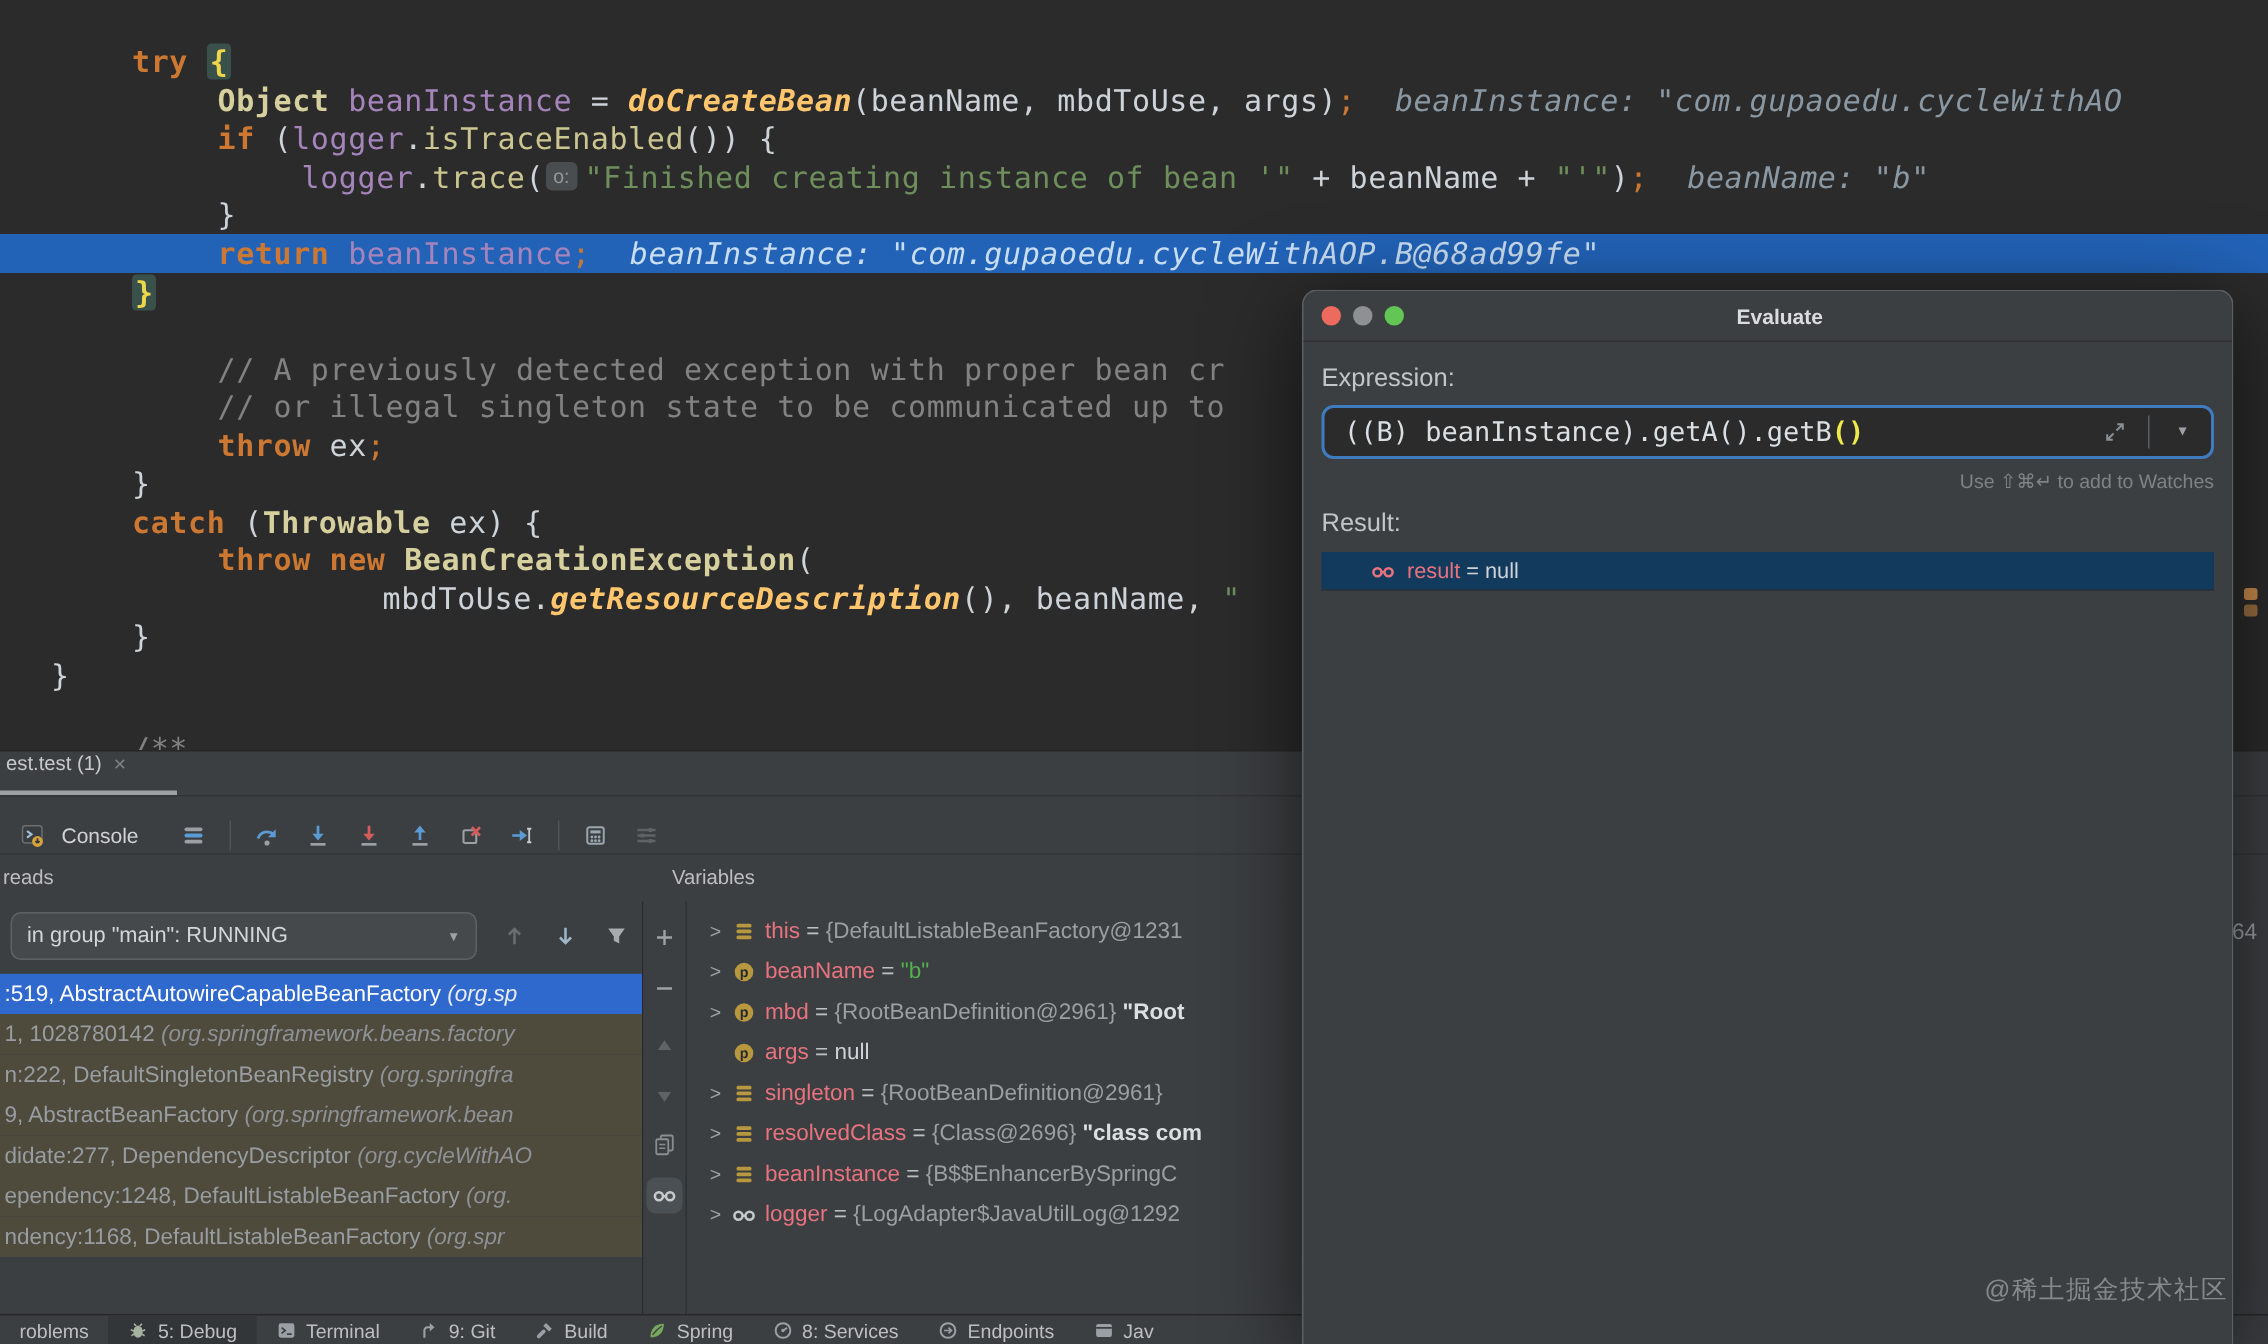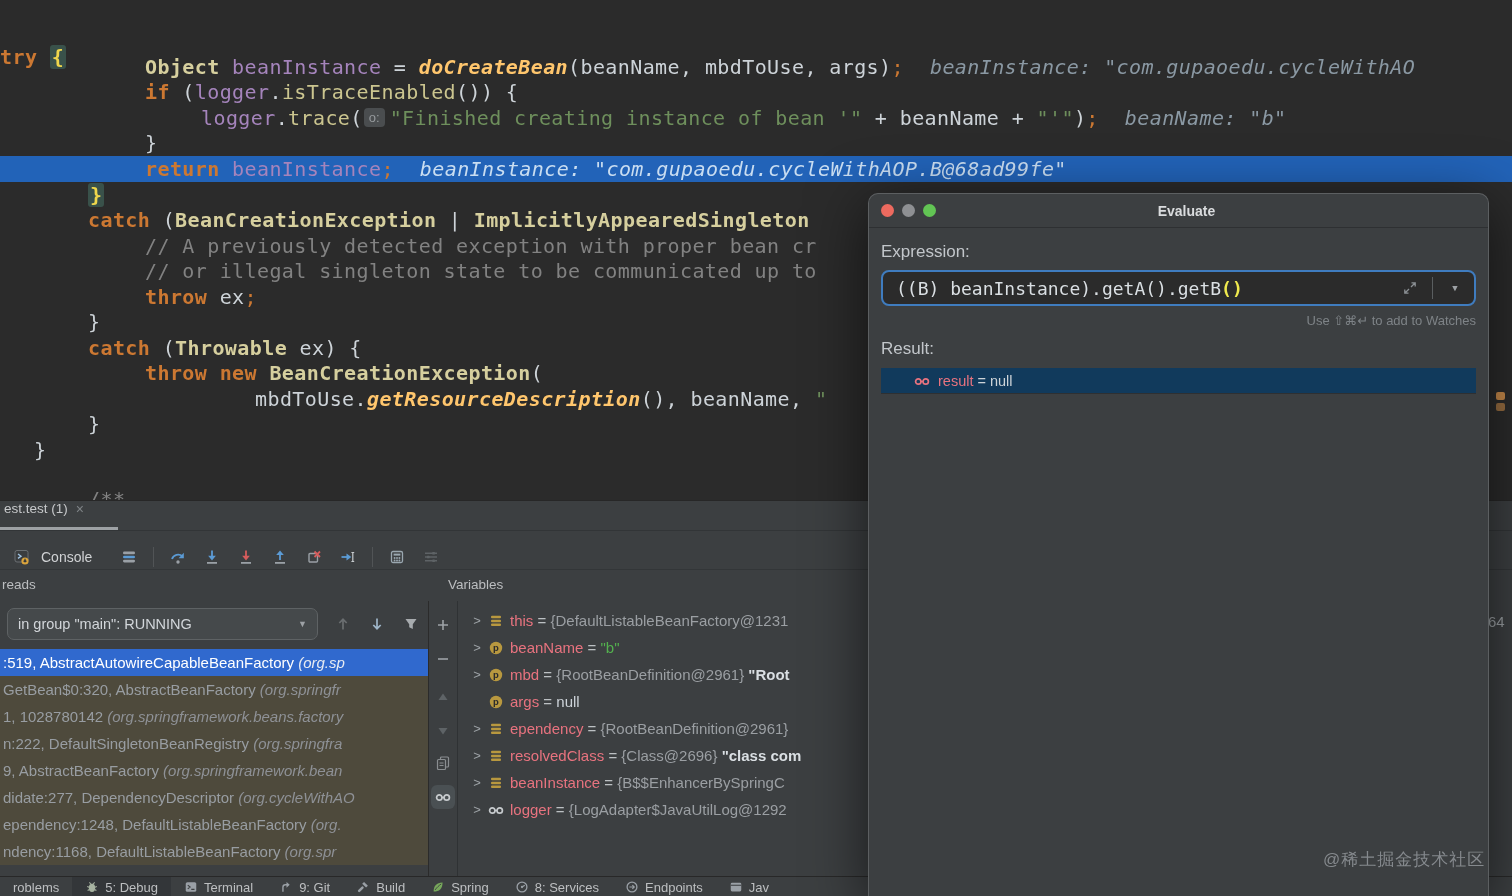--- a/index.html
+++ b/index.html
@@ -97,28 +97,27 @@
   .watermark{position:absolute;left:1323px;top:848px;z-index:60;font-size:17px;color:#85898D;letter-spacing:1px;}
   .frag-num{position:absolute;left:1488px;top:613px;font-size:15px;color:#9BA0A4;z-index:5;}
   .frag-code{position:absolute;width:9px;height:8px;background:#C98B4B;border-radius:2px;z-index:5;}
 </style>
 </head>
 <body>
 
 <div class="screen">
 
   <div class="editor">
-      <div class="code-line" style="top: 44px; "><span class="tk-kw">try </span><span class="tk-match">{</span></div>
+      <div class="code-line" style="top: 28px; padding-left: 88px;"><span class="tk-kw">try </span><span class="tk-match">{</span></div>
       <div class="code-line" style="top: 54px; padding-left: 145px;"><span class="tk-cls">Object</span><span class="tk-pl"> </span><span class="tk-fld">beanInstance</span><span class="tk-pl"> = </span><span class="tk-mth">doCreateBean</span><span class="tk-pl">(beanName, mbdToUse, args)</span><span class="tk-semi">;</span><span class="tk-hint">beanInstance: "com.gupaoedu.cycleWithAO</span></div>
       <div class="code-line" style="top: 79px; padding-left: 145px;"><span class="tk-kw">if </span><span class="tk-pl">(</span><span class="tk-fld">logger</span><span class="tk-pl">.</span><span class="tk-fn">isTraceEnabled</span><span class="tk-pl">()) {</span></div>
       <div class="code-line" style="top: 105px; padding-left: 201px;"><span class="tk-fld">logger</span><span class="tk-pl">.</span><span class="tk-fn">trace</span><span class="tk-pl">(</span><span class="tk-chip">o:</span><span class="tk-str">"Finished creating instance of bean '"</span><span class="tk-pl"> + beanName + </span><span class="tk-str">"'"</span><span class="tk-pl">)</span><span class="tk-semi">;</span><span class="tk-hint">beanName: "b"</span></div>
       <div class="code-line" style="top: 130px; padding-left: 145px;"><span class="tk-pl">}</span></div>
       <div class="code-line exec" style="top: 156px; padding-left: 145px;"><span class="tk-kw">return </span><span class="tk-fld">beanInstance</span><span class="tk-semi">;</span><span class="tk-hintsel">beanInstance: "com.gupaoedu.cycleWithAOP.B@68ad99fe"</span></div>
       <div class="code-line" style="top: 182px; padding-left: 88px;"><span class="tk-match">}</span></div>
-      <div class="code-line" style="top: 207px; padding-left: 88px;"><span class="tk-kw">catch </span><span class="tk-pl">(</span><span class="tk-cls">BeanCreationException</span><span class="tk-pl"> | </span><span class="tk-cls">ImplicitlyAppearedSingleton</span></div>
       <div class="code-line" style="top: 233px; padding-left: 145px;"><span class="tk-cmt">// A previously detected exception with proper bean cr</span></div>
       <div class="code-line" style="top: 258px; padding-left: 145px;"><span class="tk-cmt">// or illegal singleton state to be communicated up to</span></div>
       <div class="code-line" style="top: 284px; padding-left: 145px;"><span class="tk-kw">throw </span><span class="tk-pl">ex</span><span class="tk-semi">;</span></div>
       <div class="code-line" style="top: 309px; padding-left: 88px;"><span class="tk-pl">}</span></div>
       <div class="code-line" style="top: 335px; padding-left: 88px;"><span class="tk-kw">catch </span><span class="tk-pl">(</span><span class="tk-cls">Throwable</span><span class="tk-pl"> ex) {</span></div>
       <div class="code-line" style="top: 360px; padding-left: 145px;"><span class="tk-kw">throw new </span><span class="tk-cls">BeanCreationException</span><span class="tk-pl">(</span></div>
       <div class="code-line" style="top: 386px; padding-left: 255px;"><span class="tk-pl">mbdToUse.</span><span class="tk-mth">getResourceDescription</span><span class="tk-pl">(), beanName, </span><span class="tk-str">"</span></div>
       <div class="code-line" style="top: 411px; padding-left: 88px;"><span class="tk-pl">}</span></div>
       <div class="code-line" style="top: 437px; padding-left: 34px;"><span class="tk-pl">}</span></div>
       <div class="code-line" style="top: 486px; padding-left: 88px;"><span class="tk-cmt">/**</span></div>
@@ -248,21 +247,20 @@
               </span>
               <span class="tbi">
                 <svg width="16" height="16" viewBox="0 0 16 16" xmlns="http://www.w3.org/2000/svg">
                   <path d="M2.5 3h11L9.8 8.3V13l-3.6-1.8V8.3z" fill="#A7ABAE"></path>
                 </svg>
               </span>
             </span>
         </div>
         <div class="frames-list">
             <div class="frame-row sel"><span>:519, AbstractAutowireCapableBeanFactory </span><span class="pkg">(org.sp</span></div>
-            <div class="frame-row lib"><span>GetBean$0:320, AbstractBeanFactory </span><span class="pkg">(org.springfr</span></div>
             <div class="frame-row lib"><span>1, 1028780142 </span><span class="pkg">(org.springframework.beans.factory</span></div>
             <div class="frame-row lib"><span>n:222, DefaultSingletonBeanRegistry </span><span class="pkg">(org.springfra</span></div>
             <div class="frame-row lib"><span>9, AbstractBeanFactory </span><span class="pkg">(org.springframework.bean</span></div>
             <div class="frame-row lib"><span>didate:277, DependencyDescriptor </span><span class="pkg">(org.cycleWithAO</span></div>
             <div class="frame-row lib"><span>ependency:1248, DefaultListableBeanFactory </span><span class="pkg">(org.</span></div>
             <div class="frame-row lib"><span>ndency:1168, DefaultListableBeanFactory </span><span class="pkg">(org.spr</span></div>
           </div>
       </div>
       <div class="v-strip" id="v-strip">
           <span class="si" style="top: 12px; color: rgb(157, 162, 166);">
@@ -349,21 +347,21 @@
           </div>
           <div class="var-row">
             <span class="var-chevron">&gt;</span>
             <span class="var-icon" style="color: rgb(198, 202, 205);"><svg width="16" height="16" viewBox="0 0 16 16" xmlns="http://www.w3.org/2000/svg">
                 <g fill="#B8983F">
                   <rect x="3" y="2.8" width="10" height="2.5" rx="1"></rect>
                   <rect x="3" y="6.7" width="10" height="2.5" rx="1"></rect>
                   <rect x="3" y="10.6" width="10" height="2.5" rx="1"></rect>
                 </g>
               </svg></span>
-            <span class="var-name">ependency</span>
+            <span class="var-name">singleton</span>
             <span class="vv-eq" style="white-space: pre;"> = </span>
             <span class="vv-val" style="white-space: pre;">{RootBeanDefinition@2961}</span>
           </div>
           <div class="var-row">
             <span class="var-chevron">&gt;</span>
             <span class="var-icon" style="color: rgb(198, 202, 205);"><svg width="16" height="16" viewBox="0 0 16 16" xmlns="http://www.w3.org/2000/svg">
                 <g fill="#B8983F">
                   <rect x="3" y="2.8" width="10" height="2.5" rx="1"></rect>
                   <rect x="3" y="6.7" width="10" height="2.5" rx="1"></rect>
                   <rect x="3" y="10.6" width="10" height="2.5" rx="1"></rect>

